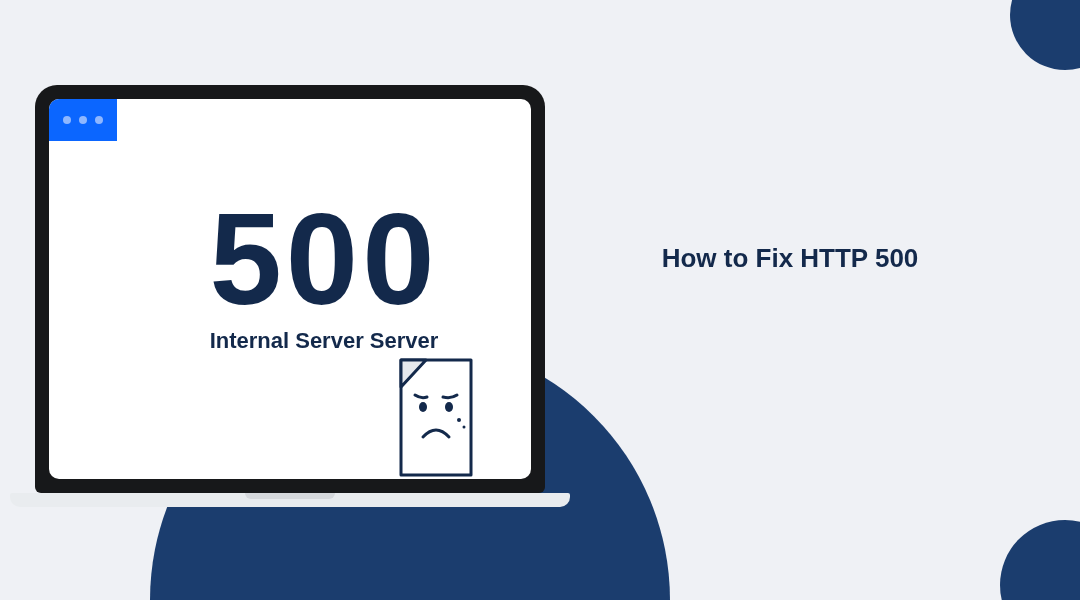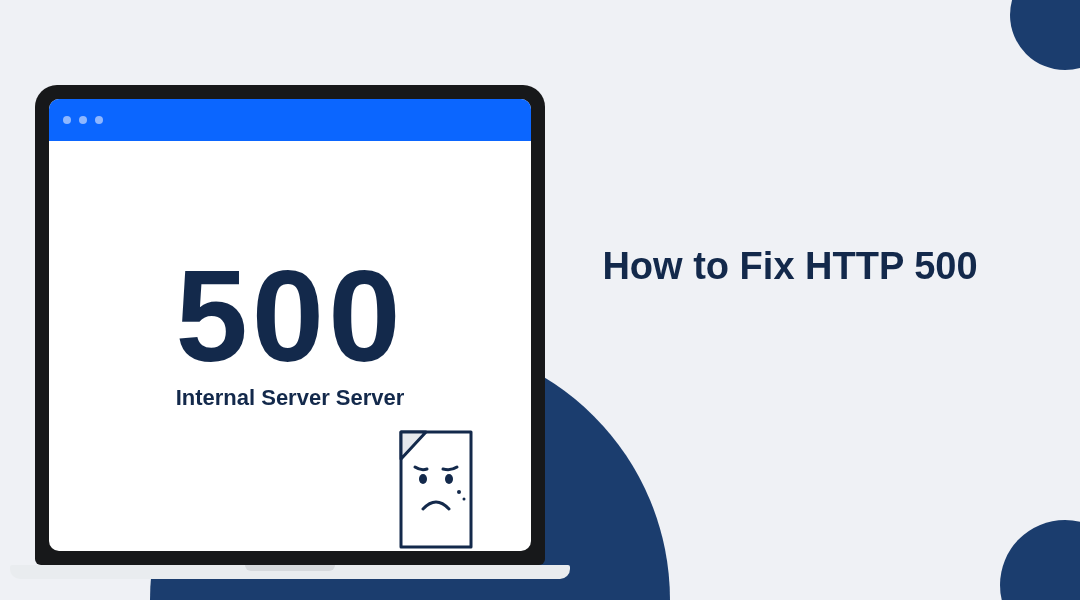--- a/index.html
+++ b/index.html
@@ -52,25 +52,24 @@
     position: relative;
     width: 510px;
     margin: 0 auto;
     background: #17181a;
     border-radius: 22px 22px 6px 6px;
     padding: 14px;
   }
   .screen {
     background: #ffffff;
     border-radius: 10px;
-    height: 452px;
+    height: 380px;
     overflow: hidden;
     position: relative;
     display: flex;
-    flex-direction: column;
   }
   .browser-bar {
     background: #0b66ff;
     height: 42px;
     display: flex;
     align-items: center;
     padding: 0 14px;
     gap: 8px;
   }
   .dot {
@@ -125,21 +124,21 @@
     border-radius: 0 0 6px 6px;
   }
 
   
   .headline {
     position: absolute;
     right: 70px;
     top: 240px;
     width: 440px;
     text-align: center;
-    font-size: 38px;
+    font-size: 26px;
     font-weight: 800;
     color: #13294b;
     line-height: 1.4;
   }
 </style>
 </head>
 <body>
 
 <div class="circle-top-right"></div>
 <div class="circle-bottom-right"></div>

